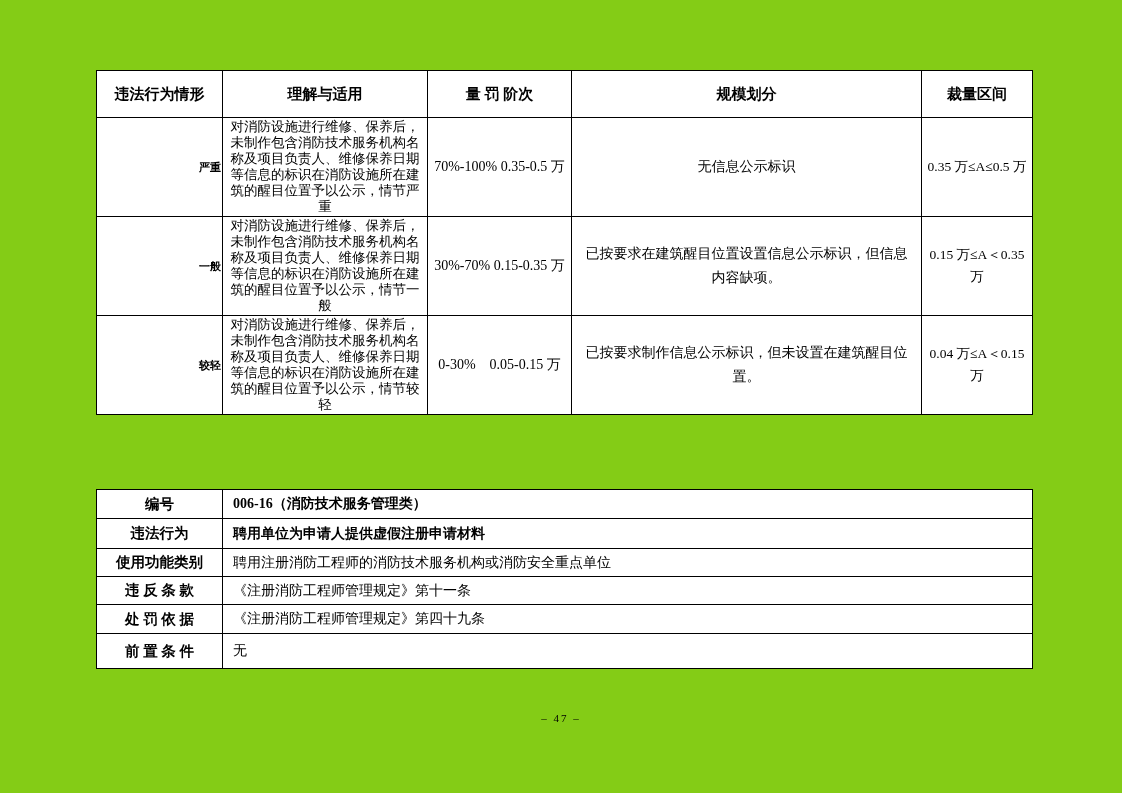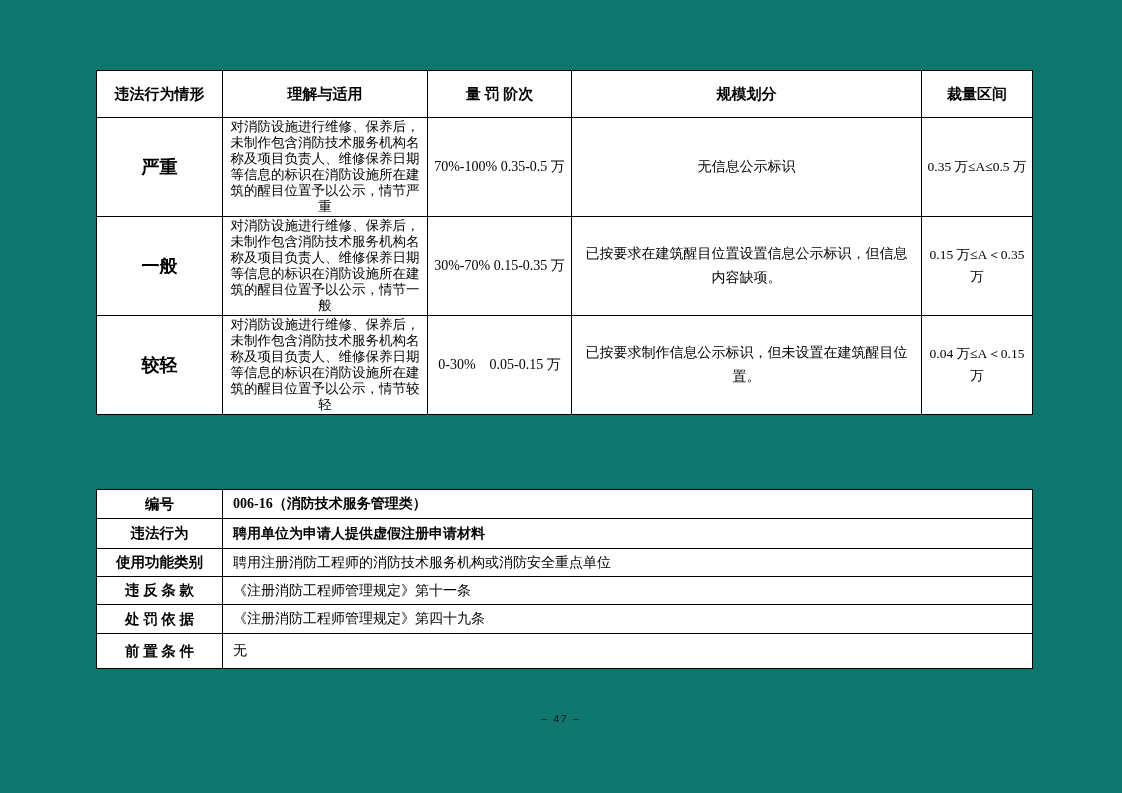--- a/index.html
+++ b/index.html
@@ -1,20 +1,20 @@
 <!DOCTYPE html>
 <html><head>
 <meta charset="utf-8">
 <style>
   html, body { margin: 0; padding: 0; background: #ffffff; }
   .page {
     position: relative;
     width: 1122px;
     height: 793px;
-    background: #0f766e;
+    background: #84cc16;
     color: #000000;
     font-family: "Liberation Serif", "DejaVu Serif", serif;
     overflow: hidden;
   }
   table {
     position: absolute;
     left: 96px;
     border-collapse: collapse;
     table-layout: fixed;
     background: #ffffff;
@@ -31,23 +31,23 @@
   .t1 tbody tr.r1 { height: 95px; }
   .t1 tbody tr.r2 { height: 97px; }
   .t1 tbody tr.r3 { height: 97px; }
   .t1 th {
     font-size: 15px;
     font-weight: bold;
     text-align: center;
     padding: 0 2px;
   }
   .t1 td.sev {
-    font-size: 18px;
+    font-size: 11px;
     font-weight: bold;
-    text-align: center;
+    text-align: right;
   }
   .t1 td.und {
     font-size: 13.5px;
     line-height: 16px;
     text-align: center;
     padding: 1px 3px;
   }
   .t1 td.tier {
     font-size: 14px;
     text-align: center;

